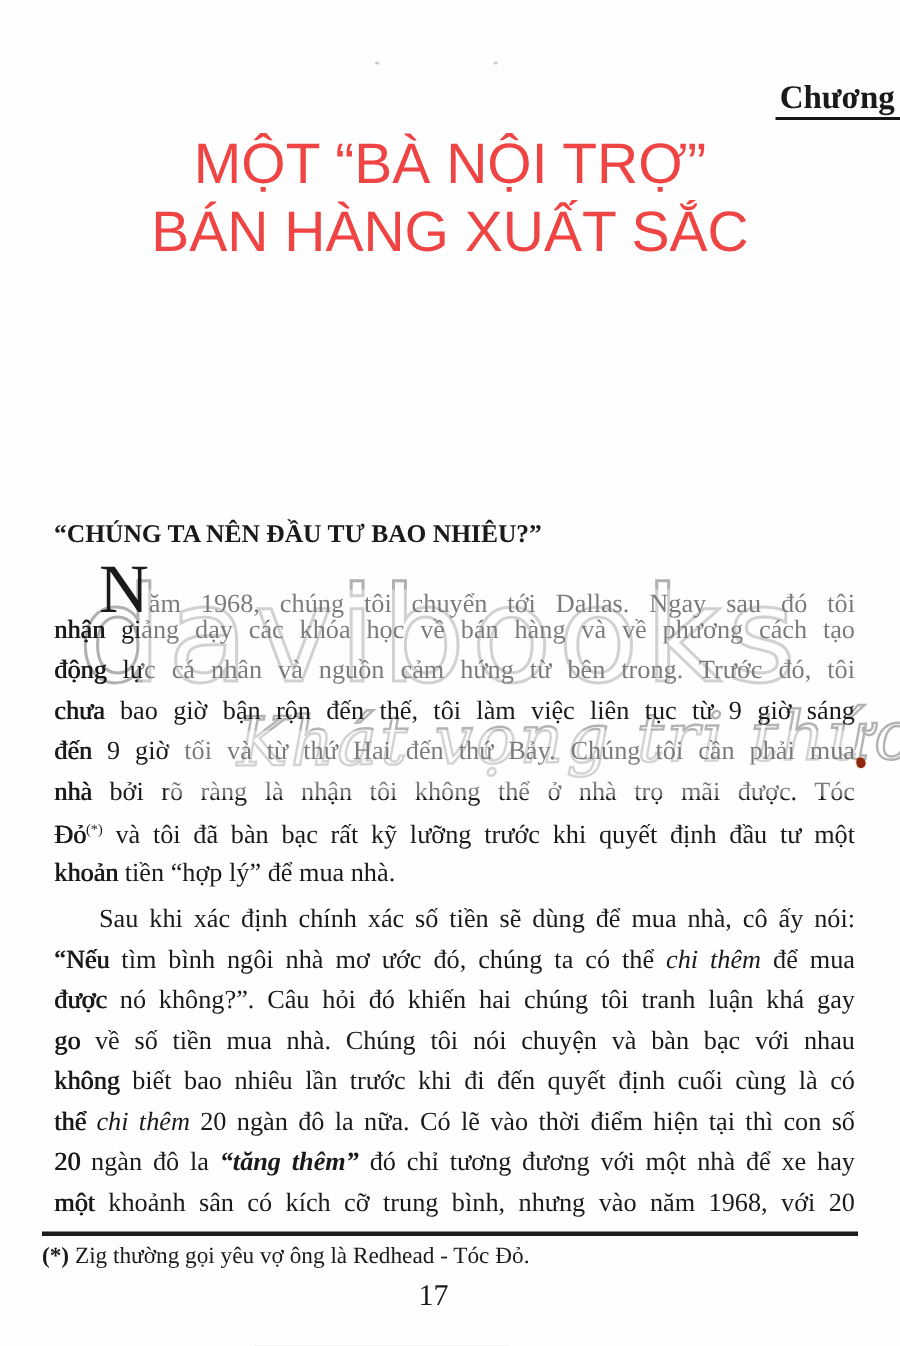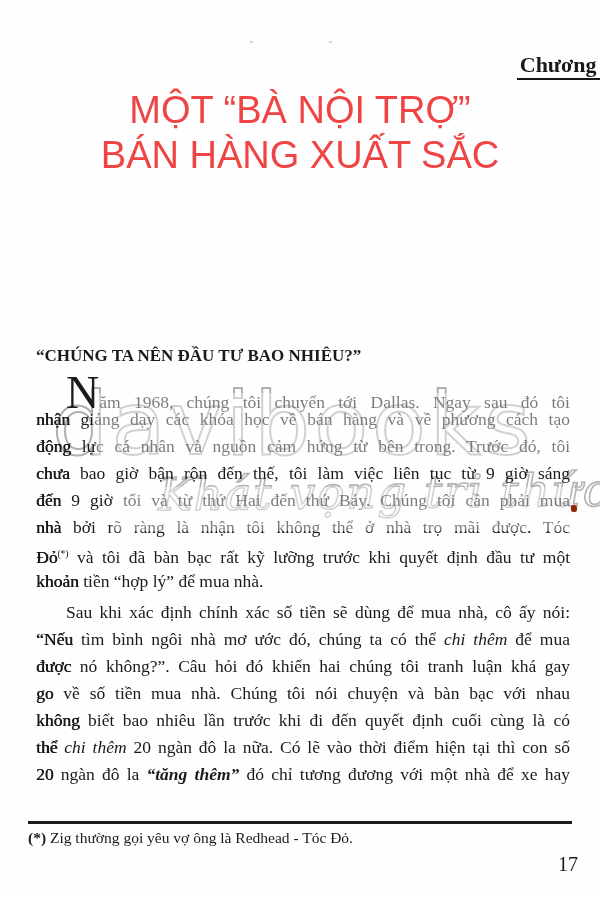--- a/index.html
+++ b/index.html
@@ -116,21 +116,21 @@
   .footnote {
     position: absolute;
     top: 829px; left: 28px; width: 544px;
     font-size: 15.5px;
     z-index: 2;
   }
   .footnote .marker { font-weight: bold; }
   .page-number {
     position: absolute;
     top: 853px; left: 0; width: 578px;
-    text-align: right;
+    text-align: center;
     font-size: 20px;
     z-index: 2;
   }
 
   
   .speck { position: absolute; border-radius: 50%; z-index: 4; }
   .speck.s1 { left: 250px; top: 41px; width: 3px; height: 2px; background: #c9c9c9; }
   .speck.s2 { left: 329px; top: 41px; width: 3px; height: 2px; background: #c9c9c9; }
   .speck.red { left: 571px; top: 505px; width: 6px; height: 7px; background: #8d2a0e; border-radius: 40% 60% 50% 50%; box-shadow: 0 0 1px #c96a4a; }
 </style>
@@ -163,20 +163,21 @@
         <div class="body-line last"><span class="lead-word">khoản</span><span> tiền “hợp lý” để mua nhà.</span></div>
       </div>
       <div class="paragraph">
         <div class="body-line indent"><span>Sau khi xác định chính xác số tiền sẽ dùng để mua nhà, cô ấy nói:</span></div>
         <div class="body-line"><span class="lead-word">“Nếu</span><span> tìm bình ngôi nhà mơ ước đó, chúng ta có thể </span><span class="italic">chi thêm</span><span> để mua</span></div>
         <div class="body-line"><span class="lead-word">được</span><span> nó không?”. Câu hỏi đó khiến hai chúng tôi tranh luận khá gay</span></div>
         <div class="body-line"><span class="lead-word">go</span><span> về số tiền mua nhà. Chúng tôi nói chuyện và bàn bạc với nhau</span></div>
         <div class="body-line"><span class="lead-word">không</span><span> biết bao nhiêu lần trước khi đi đến quyết định cuối cùng là có</span></div>
         <div class="body-line"><span class="lead-word">thể</span><span> </span><span class="italic">chi thêm</span><span> 20 ngàn đô la nữa. Có lẽ vào thời điểm hiện tại thì con số</span></div>
         <div class="body-line"><span class="lead-word">20</span><span> ngàn đô la </span><span class="italic bold">“tăng thêm”</span><span> đó chỉ tương đương với một nhà để xe hay</span></div>
+        <div class="body-line"><span class="lead-word">một</span><span> khoảnh sân có kích cỡ trung bình, nhưng vào năm 1968, với 20</span></div>
       </div>
     </div>
 
   <div class="fade-band b1"></div>
   <div class="fade-band b2"></div>
 
   <div class="footnote-rule"></div>
   <div class="footnote">
     <span class="marker">(*)</span><span> Zig thường gọi yêu vợ ông là Redhead - Tóc Đỏ.</span>
   </div>

